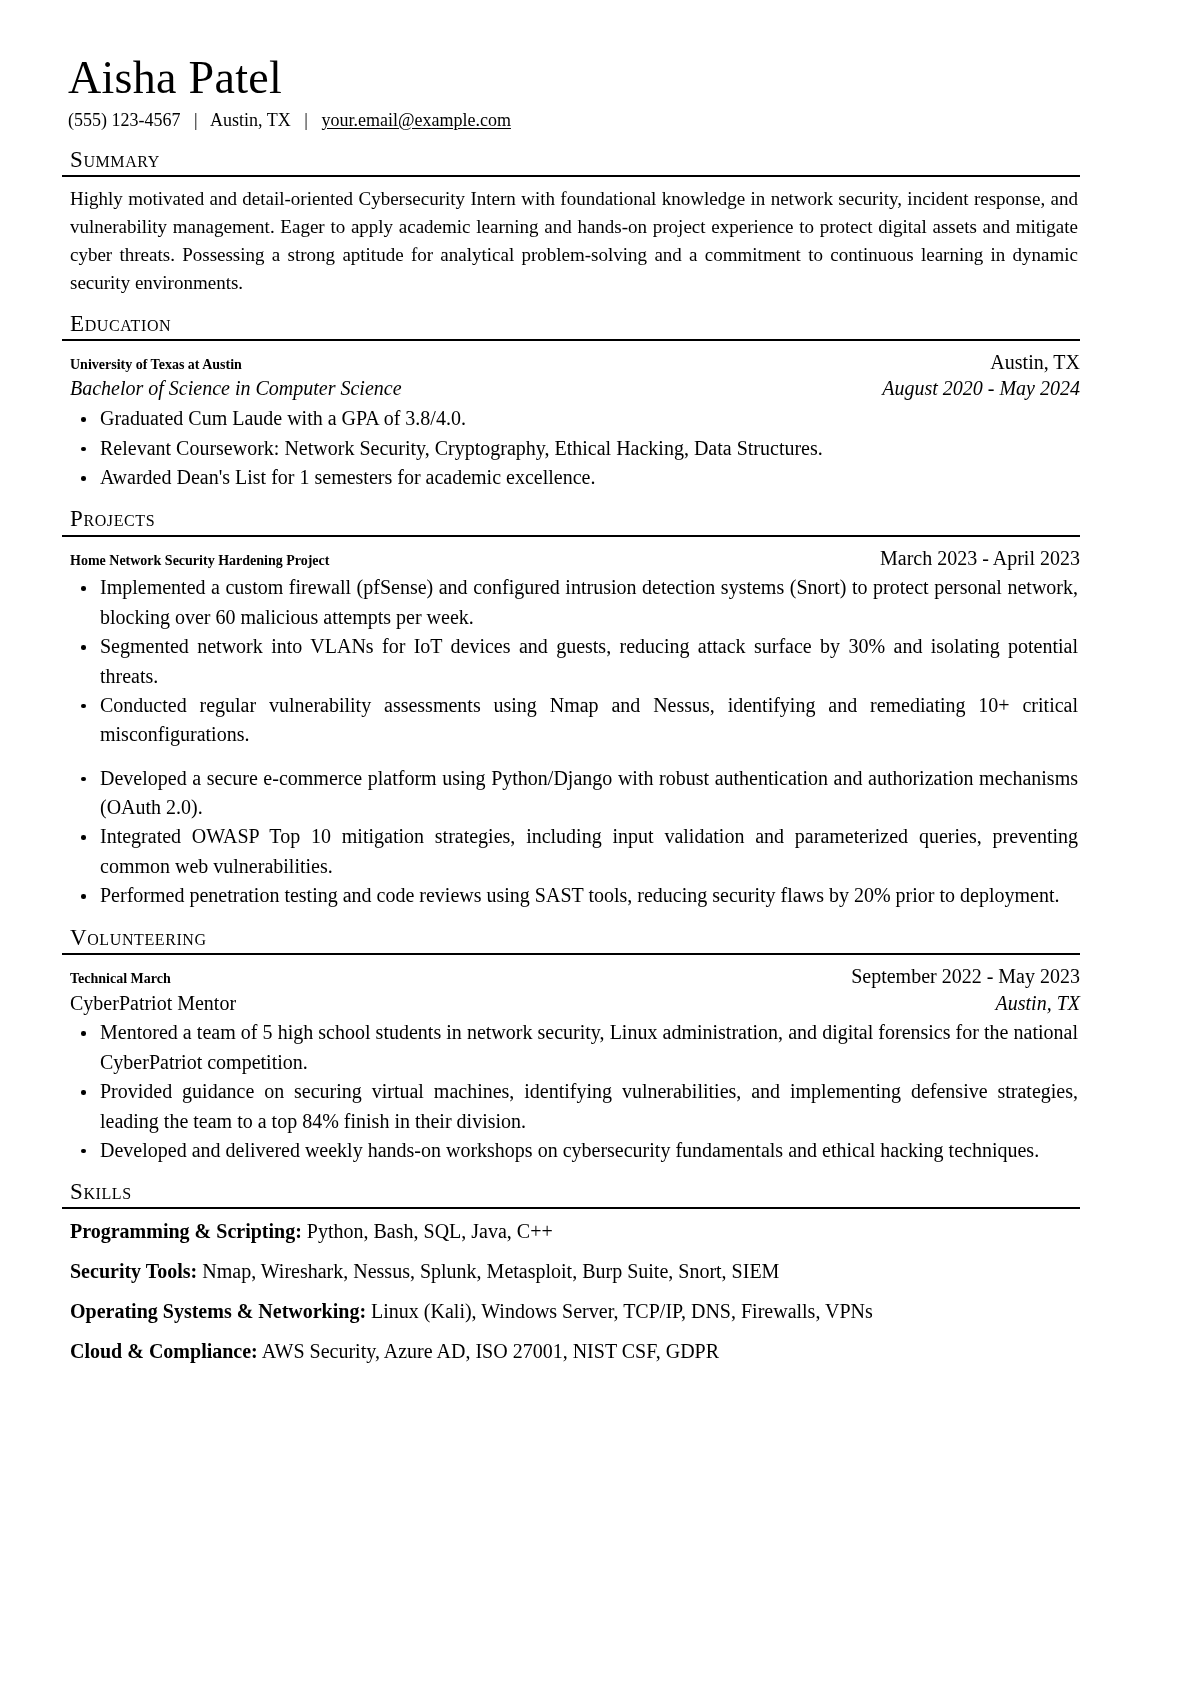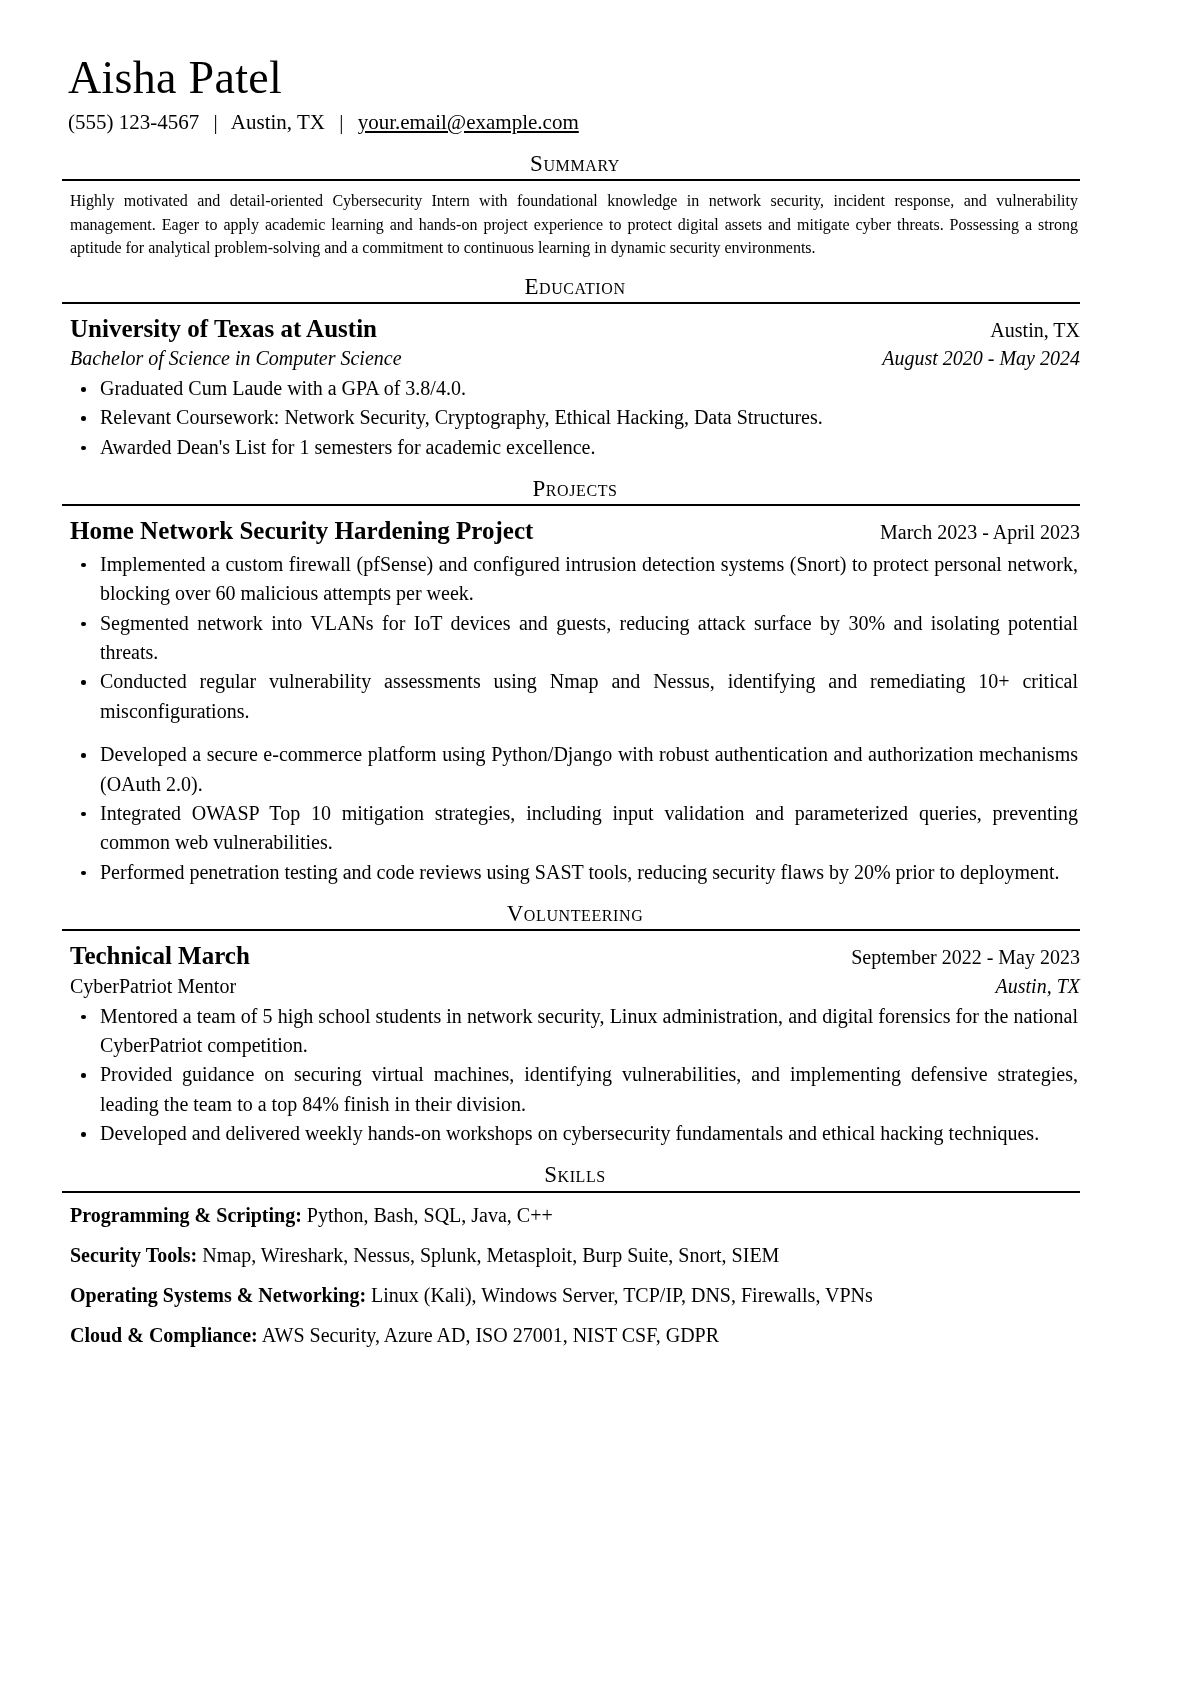--- a/index.html
+++ b/index.html
@@ -24,21 +24,21 @@
 
   
   .name {
     font-size: 46px;
     font-weight: normal;
     letter-spacing: 0.3px;
     line-height: 1.12;
     margin: 8px 0 2px 6px;
   }
   .contact-line {
-    font-size: 21px;
+    font-size: 18px;
     line-height: 1.4;
     margin: 4px 0 0 6px;
     white-space: nowrap;
   }
   .contact-sep {
     display: inline-block;
     padding: 0 9px;
   }
   .contact-email {
     text-decoration: underline;
@@ -49,21 +49,20 @@
   .section {
     margin-top: 13px;
   }
   .section-title {
     font-size: 23px;
     font-variant: small-caps;
     font-weight: normal;
     letter-spacing: 0.6px;
     line-height: 1.18;
     margin: 0 0 2px 8px;
-    text-align: center;
   }
   .rule {
     height: 0;
     border-top: 2.1px solid #000;
     margin: 1px 0 8px 0;
   }
 
   
   .entry {
     margin-top: 2px;
@@ -72,21 +71,21 @@
     margin-top: 14px;
   }
   .entry-row {
     display: flex;
     justify-content: space-between;
     align-items: baseline;
     line-height: 1.34;
     margin-left: 8px;
   }
   .entry-title {
-    font-size: 25px;
+    font-size: 14px;
     font-weight: bold;
   }
   .entry-right {
     font-size: 20px;
     text-align: right;
     white-space: nowrap;
     padding-left: 16px;
   }
   .entry-subtitle {
     font-size: 20px;
@@ -94,21 +93,21 @@
   }
   .entry-subtitle.plain {
     font-style: normal;
   }
   .entry-right.italic {
     font-style: italic;
   }
 
   
   .para {
-    font-size: 16px;
+    font-size: 19px;
     line-height: 1.47;
     text-align: justify;
     margin: 0 2px 0 8px;
     hyphens: auto;
   }
 
   
   ul.bullets {
     list-style: none;
     margin: 2px 0 0 0;

